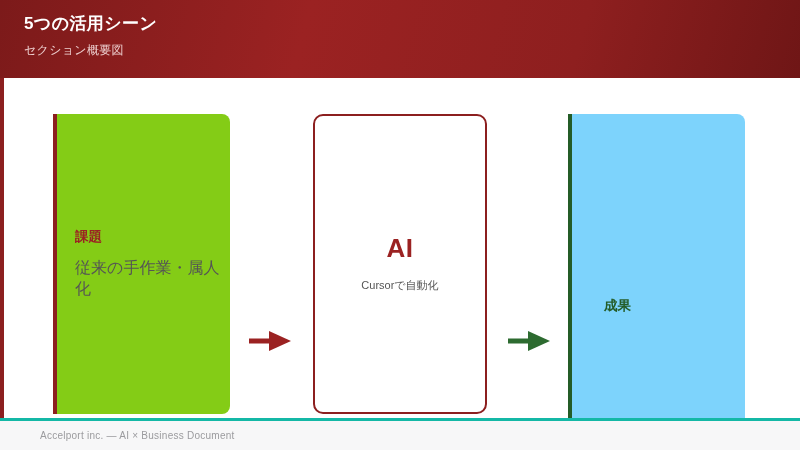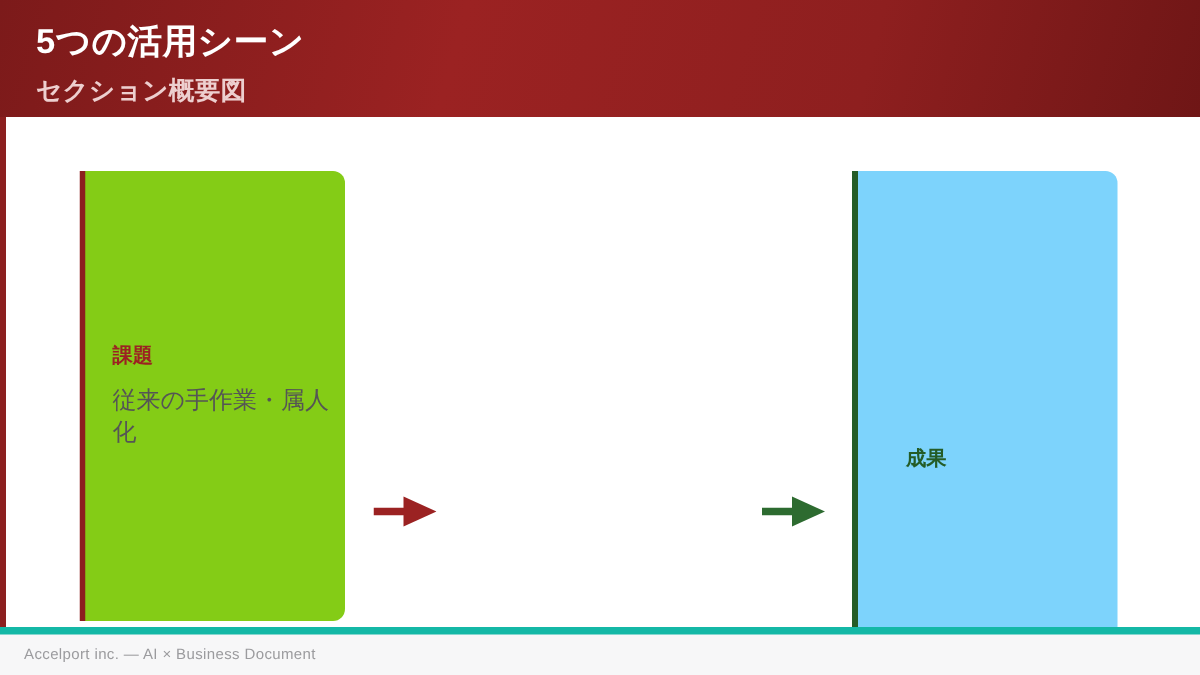--- a/index.html
+++ b/index.html
@@ -40,30 +40,30 @@
     left: 0;
     top: 0;
     width: 800px;
     height: 78px;
     background: linear-gradient(105deg, #7c1a1a 0%, #9b2222 38%, #8e1f1f 72%, #6f1616 100%);
     box-sizing: border-box;
     padding: 13px 0 0 24px;
     overflow: hidden;
   }
   .header-title {
-    font-size: 23px;
+    font-size: 17px;
     font-weight: bold;
     color: #ffffff;
     letter-spacing: 0.4px;
     line-height: 1.25;
     margin: 0;
   }
   .header-subtitle {
-    font-size: 17px;
-    font-weight: bold;
+    font-size: 12px;
+    font-weight: normal;
     color: #edcfcf;
     letter-spacing: 0.3px;
     margin-top: 9px;
     line-height: 1.2;
   }
 
   
   .stage {
     position: absolute;
     left: 0;
@@ -158,25 +158,25 @@
   .arrow-2 { left: 508px; }
 
   
   .footer {
     position: absolute;
     left: 0;
     top: 418px;
     width: 800px;
     height: 32px;
     background: #f7f7f8;
-    border-top: 5px solid #14b8a6;
+    border-top: 3px solid #14b8a6;
     box-sizing: border-box;
     display: flex;
     align-items: center;
-    padding-left: 16px;
+    padding-left: 40px;
   }
   .footer-text {
     font-size: 10px;
     color: #9b9b9e;
     letter-spacing: 0.25px;
   }
 </style>
 </head>
 <body>
 
@@ -196,20 +196,24 @@
       <div class="card-desc">従来の手作業・属人化</div>
     </div>
 
     <div class="arrow arrow-1">
       <svg width="42" height="22" viewBox="0 0 42 22" xmlns="http://www.w3.org/2000/svg">
         <rect x="0" y="8.5" width="25" height="5" fill="#9b2222"></rect>
         <polygon points="20,1 42,11 20,21" fill="#9b2222"></polygon>
       </svg>
     </div>
 
+    <div class="card card-ai">
+      <div class="ai-label">AI</div>
+      <div class="ai-desc">Cursorで自動化</div>
+    </div>
 
     <div class="arrow arrow-2">
       <svg width="42" height="22" viewBox="0 0 42 22" xmlns="http://www.w3.org/2000/svg">
         <rect x="0" y="8.5" width="25" height="5" fill="#2d6b30"></rect>
         <polygon points="20,1 42,11 20,21" fill="#2d6b30"></polygon>
       </svg>
     </div>
 
     <div class="card card-result">
       <div class="card-title green">成果</div>

